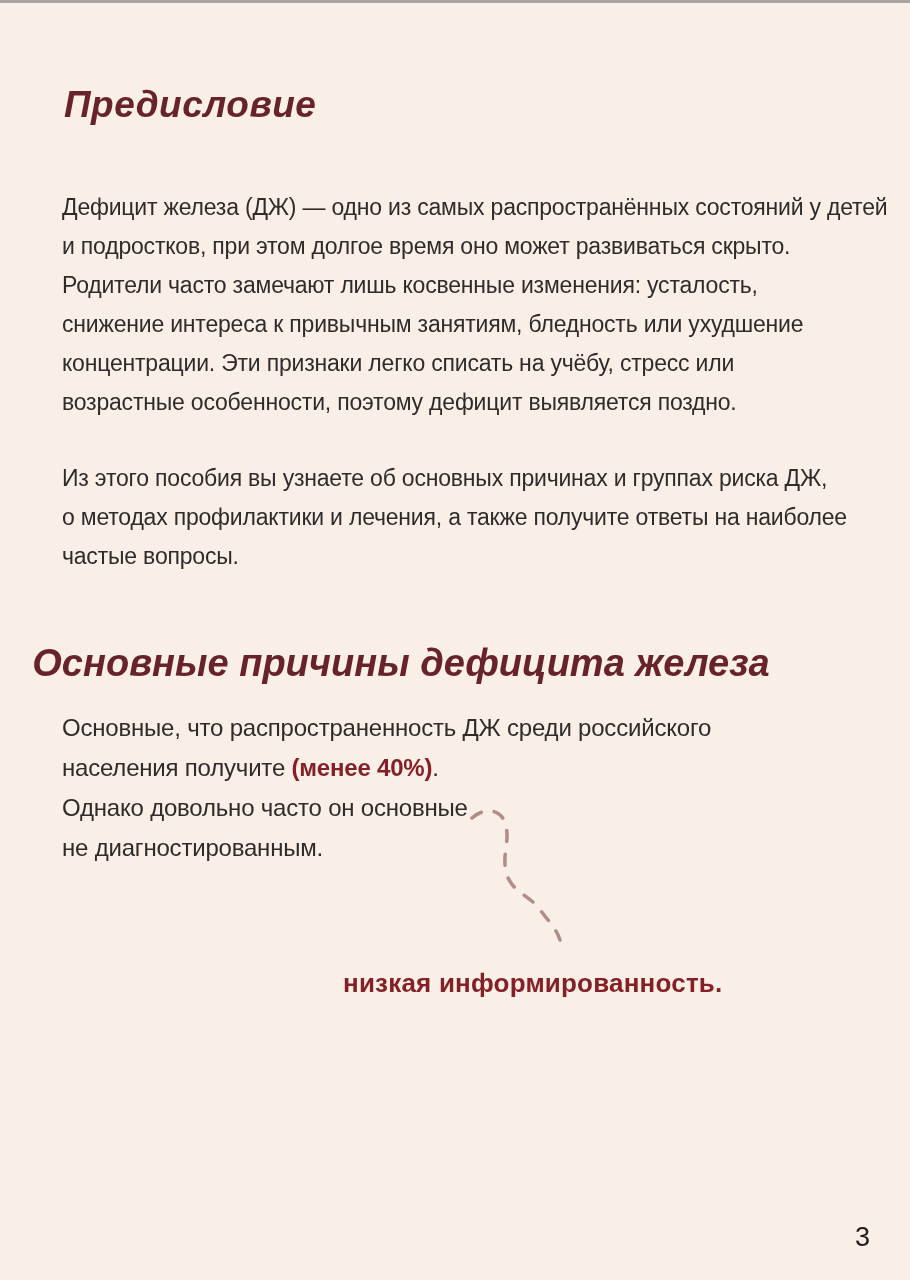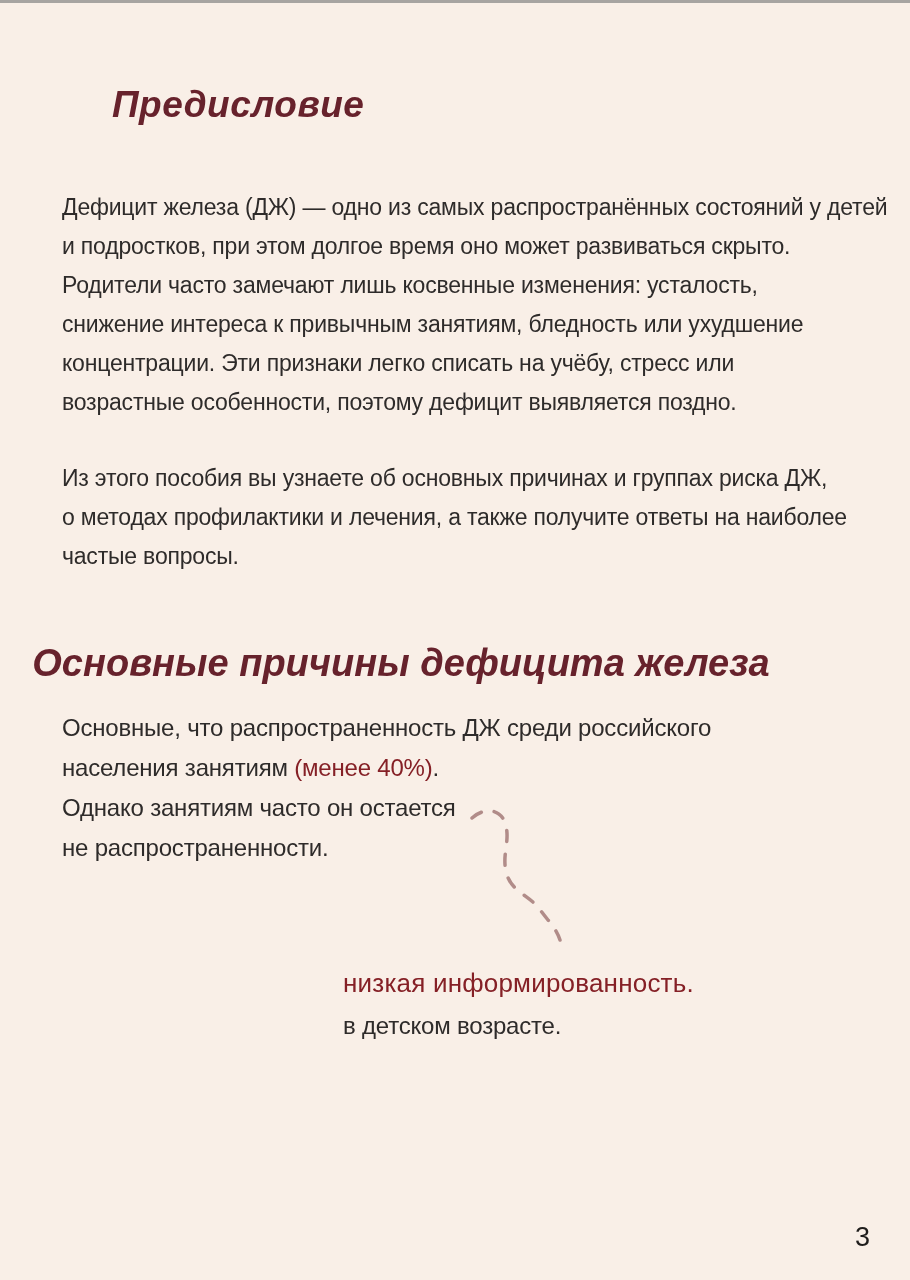--- a/index.html
+++ b/index.html
@@ -28,21 +28,20 @@
     background: var(--top-edge-color);
   }
   .page-title {
     position: absolute;
     left: 64px; top: 84px;
     font-size: 37px;
     font-weight: bold;
     font-style: italic;
     color: var(--heading-color);
     letter-spacing: 0.5px;
-    margin-left: 48px;
   }
   .para {
     position: absolute;
     left: 62px;
     width: 880px;
     font-size: 23px;
     line-height: 39px;
     white-space: pre-line;
     letter-spacing: -0.2px;
   }
@@ -62,21 +61,21 @@
   .prevalence {
     position: absolute;
     left: 62px; top: 708px;
     width: 880px;
     font-size: 24px;
     line-height: 40px;
     letter-spacing: -0.2px;
   }
   .hl {
     color: var(--highlight-color);
-    font-weight: normal;
+    font-weight: bold;
     margin-top: 24px;
   }
   .squiggle-wrap {
     position: absolute;
     left: 450px; top: 798px;
     width: 130px; height: 160px;
   }
   .reason {
     position: absolute;
     left: 343px; top: 962px;
@@ -108,29 +107,28 @@
 возрастные особенности, поэтому дефицит выявляется поздно.</p>
 
 <p class="para para-2">Из этого пособия вы узнаете об основных причинах и группах риска ДЖ,
 о методах профилактики и лечения, а также получите ответы на наиболее
 частые вопросы.</p>
 
 <h2 class="section-heading">Основные причины дефицита железа</h2>
 
 <div class="prevalence">
   <div><span>Основные, что распространенность ДЖ среди российского</span></div>
-  <div><span>населения занятиям </span><span class="hl">(менее 40%)</span><span>.</span></div>
-  <div><span>Однако занятиям часто он остается</span></div>
-  <div><span>не распространенности.</span></div>
+  <div><span>населения получите </span><span class="hl">(менее 40%)</span><span>.</span></div>
+  <div><span>Однако довольно часто он основные</span></div>
+  <div><span>не диагностированным.</span></div>
 </div>
 
 <div class="squiggle-wrap">
   <svg width="130" height="160" viewBox="0 0 130 160" fill="none" xmlns="http://www.w3.org/2000/svg">
     <path d="M 22 20 C 34 9, 52 10, 56 28 C 60 45, 51 58, 57 77 C 63 95, 80 97, 91 113 C 99 124, 106 130, 110 142" stroke="var(--squiggle-color)" stroke-width="3.5" stroke-linecap="round" stroke-dasharray="11 13" fill="none"></path>
   </svg>
 </div>
 
 <div class="reason">
   <div><span class="hl">низкая информированность.</span></div>
-  <div><span>в детском возрасте.</span></div>
 </div>
 
 <div class="page-number">3</div>
 
 </body></html>

